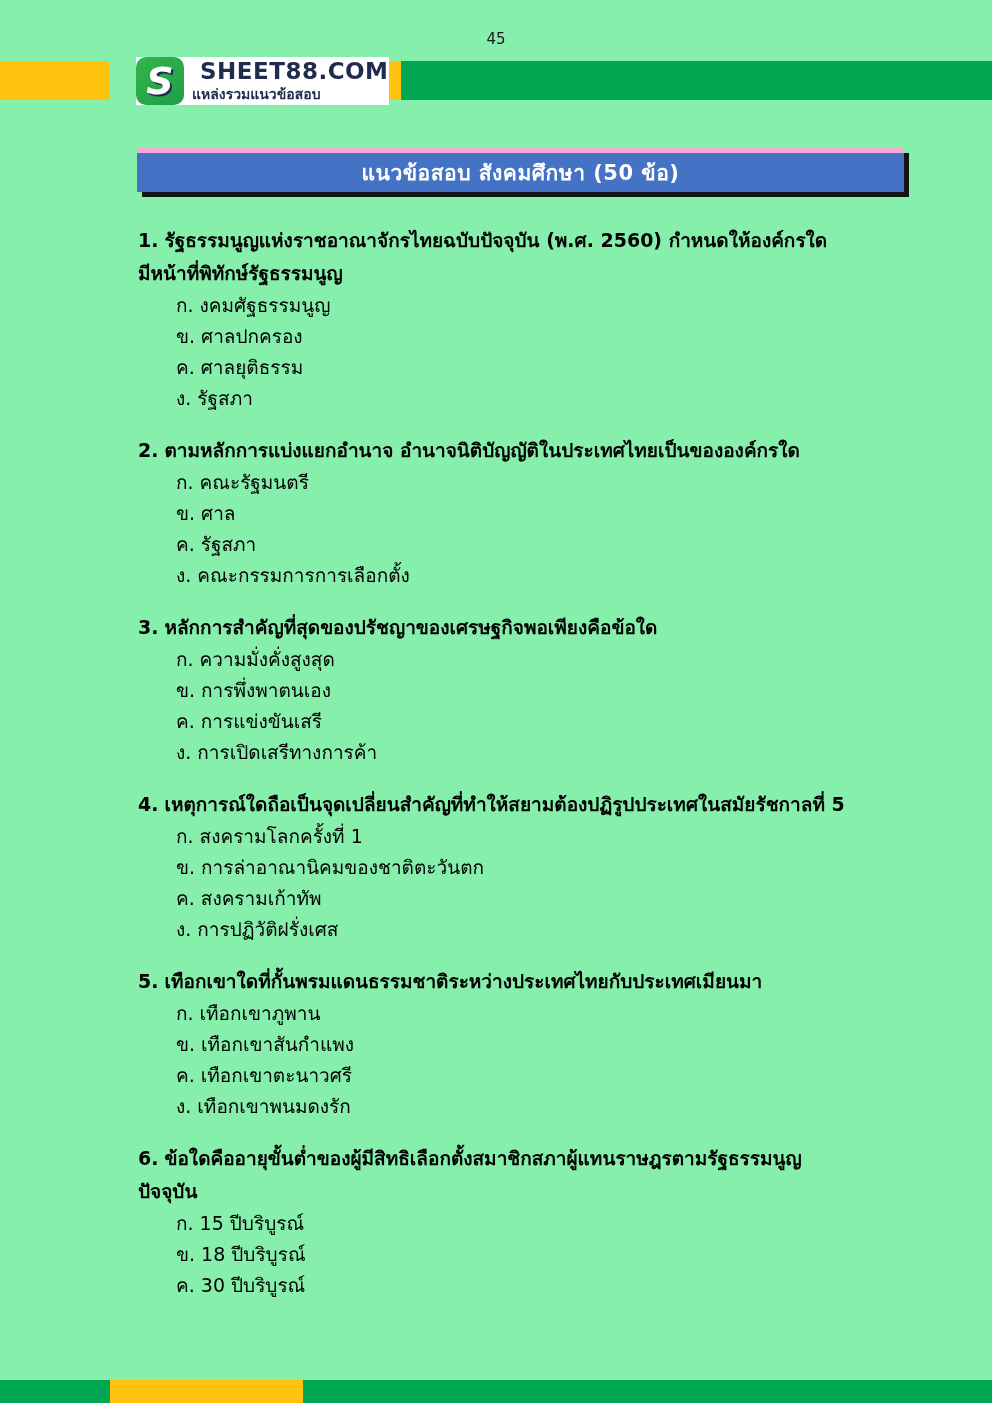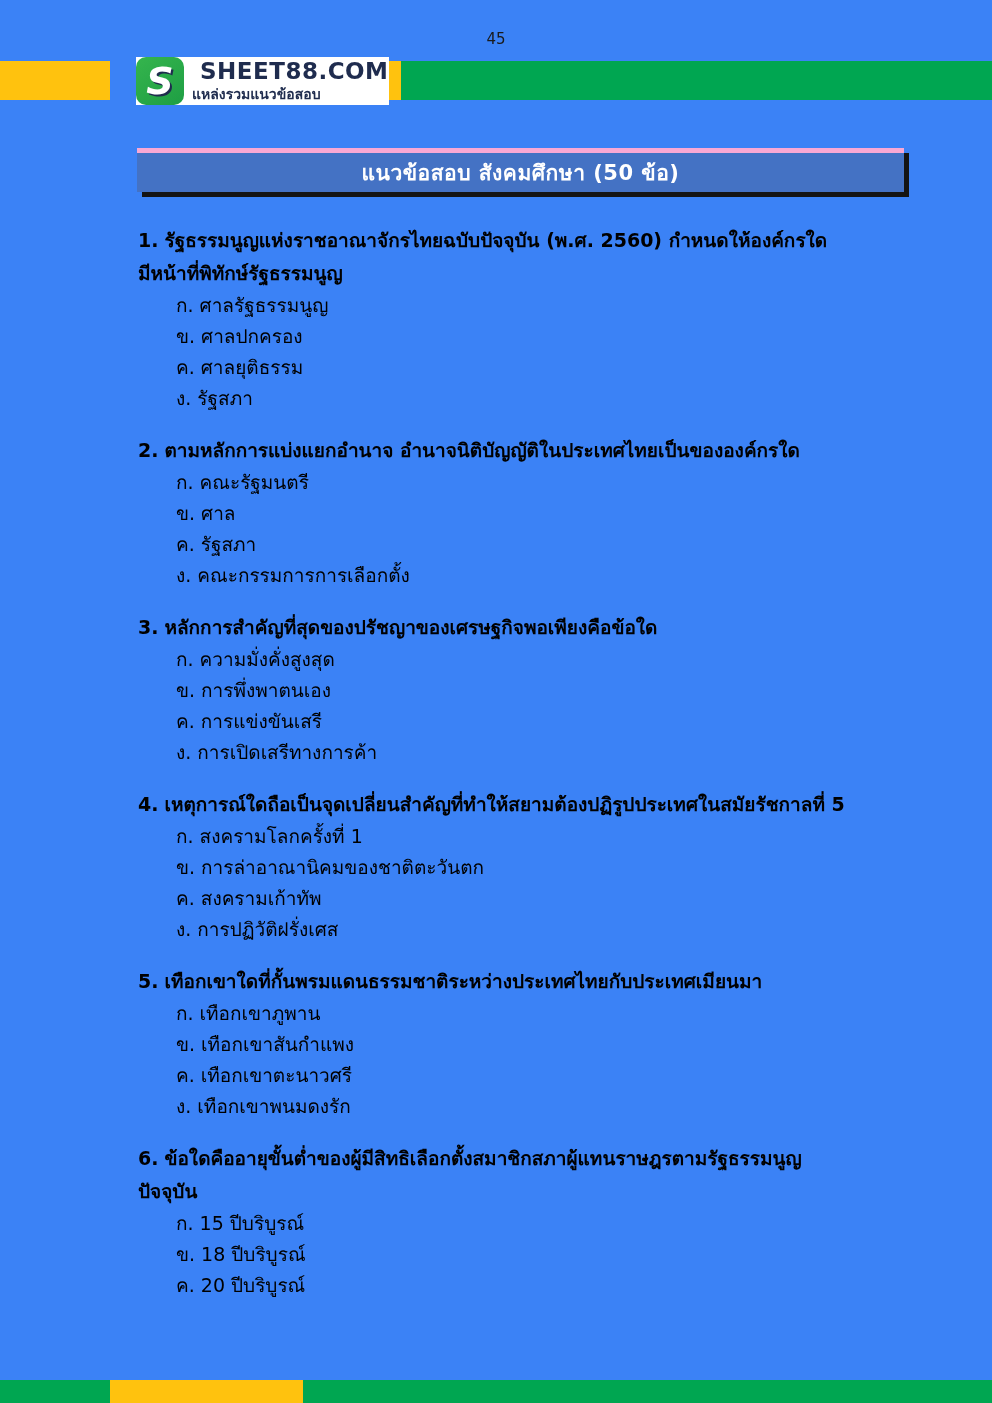--- a/index.html
+++ b/index.html
@@ -3,21 +3,21 @@
 <meta charset="utf-8">
 <style>
   * { margin: 0; padding: 0; box-sizing: border-box; }
   html, body { background: #ffffff; }
   body { font-family: "DejaVu Sans", "Liberation Sans", sans-serif; }
 
   .page {
     position: relative;
     width: 992px;
     height: 1403px;
-    background: #3b82f6;
+    background: #86efac;
     overflow: hidden;
   }
 
   
   .page-number {
     position: absolute;
     top: 30px; left: 0; width: 100%;
     text-align: center;
     font-size: 15px;
     color: #1a1a1a;
@@ -131,21 +131,21 @@
   </div>
 
   <div class="banner">
     <span class="banner-title">แนวข้อสอบ สังคมศึกษา (50 ข้อ)</span>
   </div>
 
   <div class="content">
 
     <div class="question">
       <div class="q-text"><span class="q-num">1.</span><span>รัฐธรรมนูญแห่งราชอาณาจักรไทยฉบับปัจจุบัน (พ.ศ. 2560) กำหนดให้องค์กรใดมีหน้าที่พิทักษ์รัฐธรรมนูญ</span></div>
-      <div class="choice">ก. ศาลรัฐธรรมนูญ</div>
+      <div class="choice">ก. งคมศัฐธรรมนูญ</div>
       <div class="choice">ข. ศาลปกครอง</div>
       <div class="choice">ค. ศาลยุติธรรม</div>
       <div class="choice">ง. รัฐสภา</div>
     </div>
 
     <div class="question">
       <div class="q-text"><span class="q-num">2.</span><span>ตามหลักการแบ่งแยกอำนาจ อำนาจนิติบัญญัติในประเทศไทยเป็นขององค์กรใด</span></div>
       <div class="choice">ก. คณะรัฐมนตรี</div>
       <div class="choice">ข. ศาล</div>
       <div class="choice">ค. รัฐสภา</div>
@@ -173,21 +173,21 @@
       <div class="choice">ก. เทือกเขาภูพาน</div>
       <div class="choice">ข. เทือกเขาสันกำแพง</div>
       <div class="choice">ค. เทือกเขาตะนาวศรี</div>
       <div class="choice">ง. เทือกเขาพนมดงรัก</div>
     </div>
 
     <div class="question">
       <div class="q-text"><span class="q-num">6.</span><span>ข้อใดคืออายุขั้นต่ำของผู้มีสิทธิเลือกตั้งสมาชิกสภาผู้แทนราษฎรตามรัฐธรรมนูญปัจจุบัน</span></div>
       <div class="choice">ก. 15 ปีบริบูรณ์</div>
       <div class="choice">ข. 18 ปีบริบูรณ์</div>
-      <div class="choice">ค. 20 ปีบริบูรณ์</div>
+      <div class="choice">ค. 30 ปีบริบูรณ์</div>
     </div>
 
   </div>
 
   <div class="fbar fbar-green-left"></div>
   <div class="fbar fbar-yellow"></div>
   <div class="fbar fbar-green-right"></div>
 
 </div>
 

